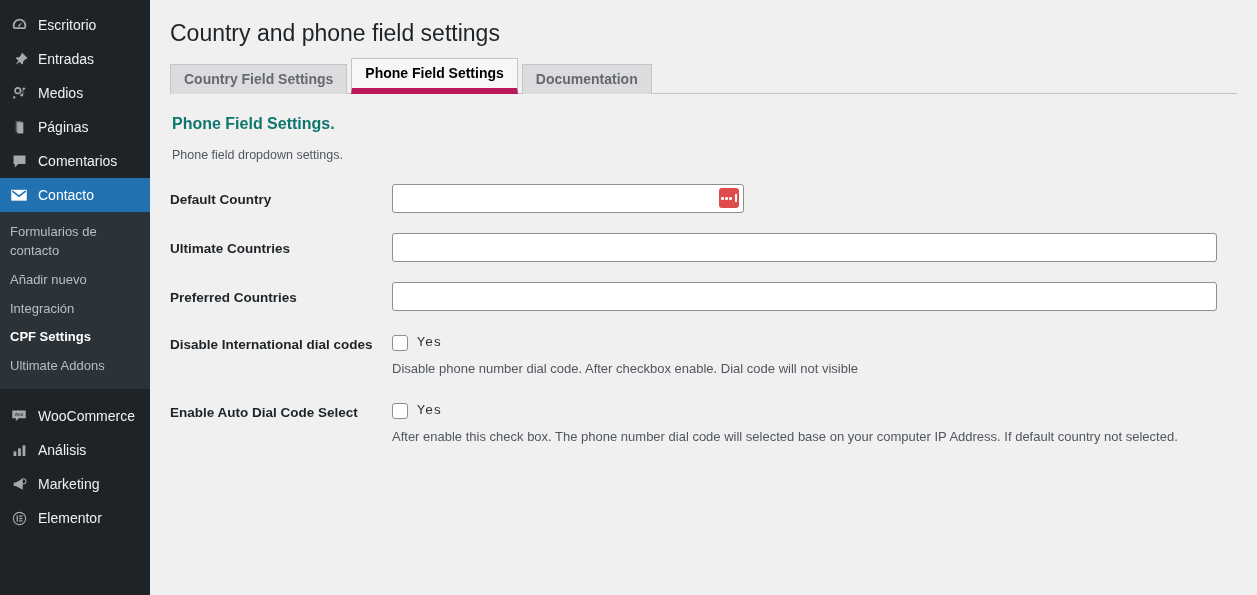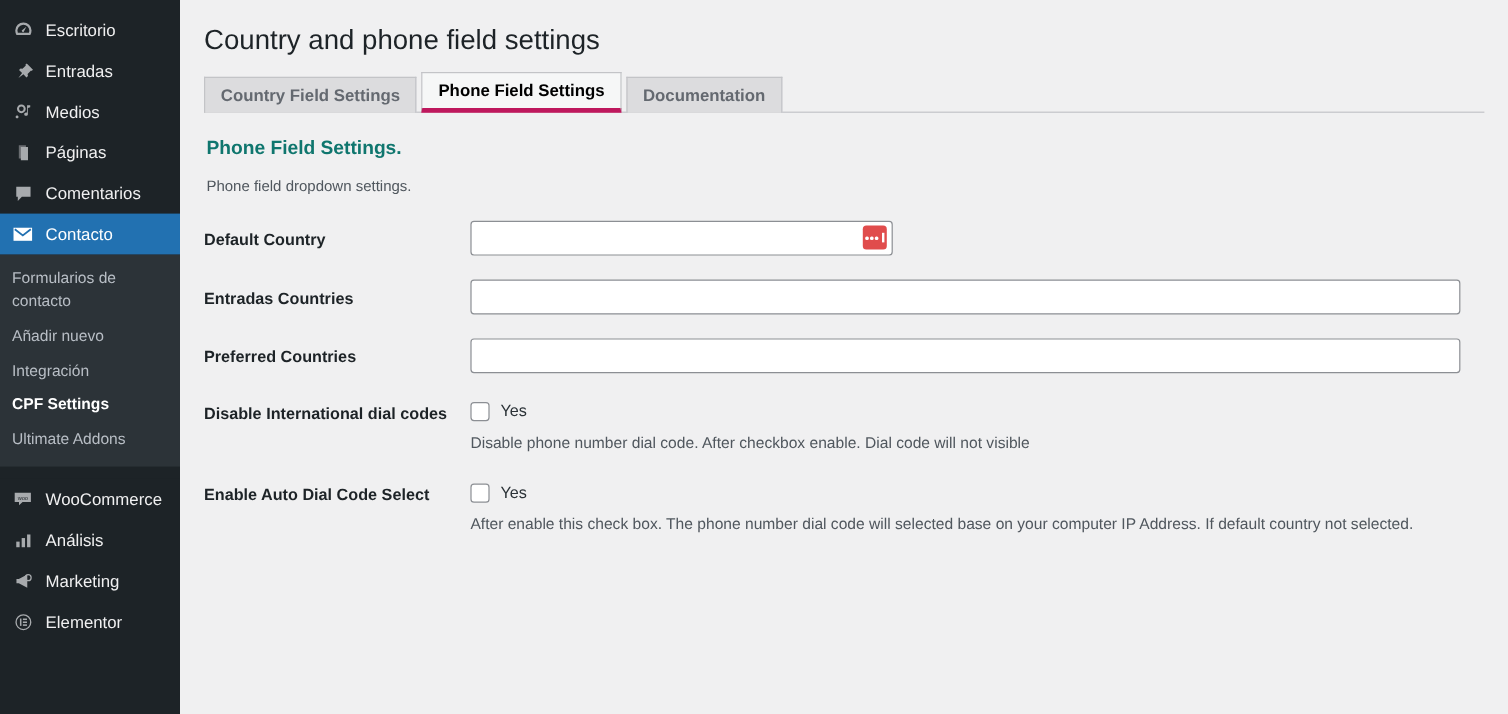--- a/index.html
+++ b/index.html
@@ -109,21 +109,21 @@
     margin-right: 4px;
     line-height: 16px;
     position: relative;
     top: 1px;
     font-weight: bold;
   }
   .tab.active {
     background: #f6f7f7;
     color: #000;
     font-weight: bold;
-    border-bottom: 4px solid #be185d;
+    border-bottom: 6px solid #be185d;
     text-align: center;
   }
 
   .section-title {
     font-size: 16px;
     font-weight: bold;
     color: #0f766e;
     margin: 21px 0 0 2px;
   }
   .section-desc {
@@ -186,21 +186,21 @@
     background: #fff;
     border-radius: 50%;
   }
   .pm-badge .bar {
     width: 1.5px; height: 8px;
     background: #fff;
     margin-left: 2px;
   }
 
   
-  .cb-line { display: flex; align-items: center; padding-top: 4px; }
+  .cb-line { display: flex; align-items: center; padding-top: 4px; font-family: Liberation Mono, monospace; }
   .cb {
     width: 16px; height: 16px;
     border: 1px solid #8c8f94;
     border-radius: 3px;
     background: #fff;
     margin-right: 9px;
   }
   .cb-label { font-size: 13.5px; color: #2c3338; }
   .help-text {
     font-size: 13px;
@@ -358,21 +358,21 @@
                   <span class="dot"></span>
                   <span class="dot"></span>
                   <span class="bar"></span>
               </span>
             </span>
           </div>
         </div>
       </div>
 
       <div class="row">
-        <div class="row-label">Entradas Countries</div>
+        <div class="row-label">Ultimate Countries</div>
         <div class="row-field">
           <input class="text-input" type="text" value="" style="">
         </div>
       </div>
 
 
       <div class="row">
         <div class="row-label">Preferred Countries</div>
         <div class="row-field">
           <input class="text-input" type="text" value="" style="">

